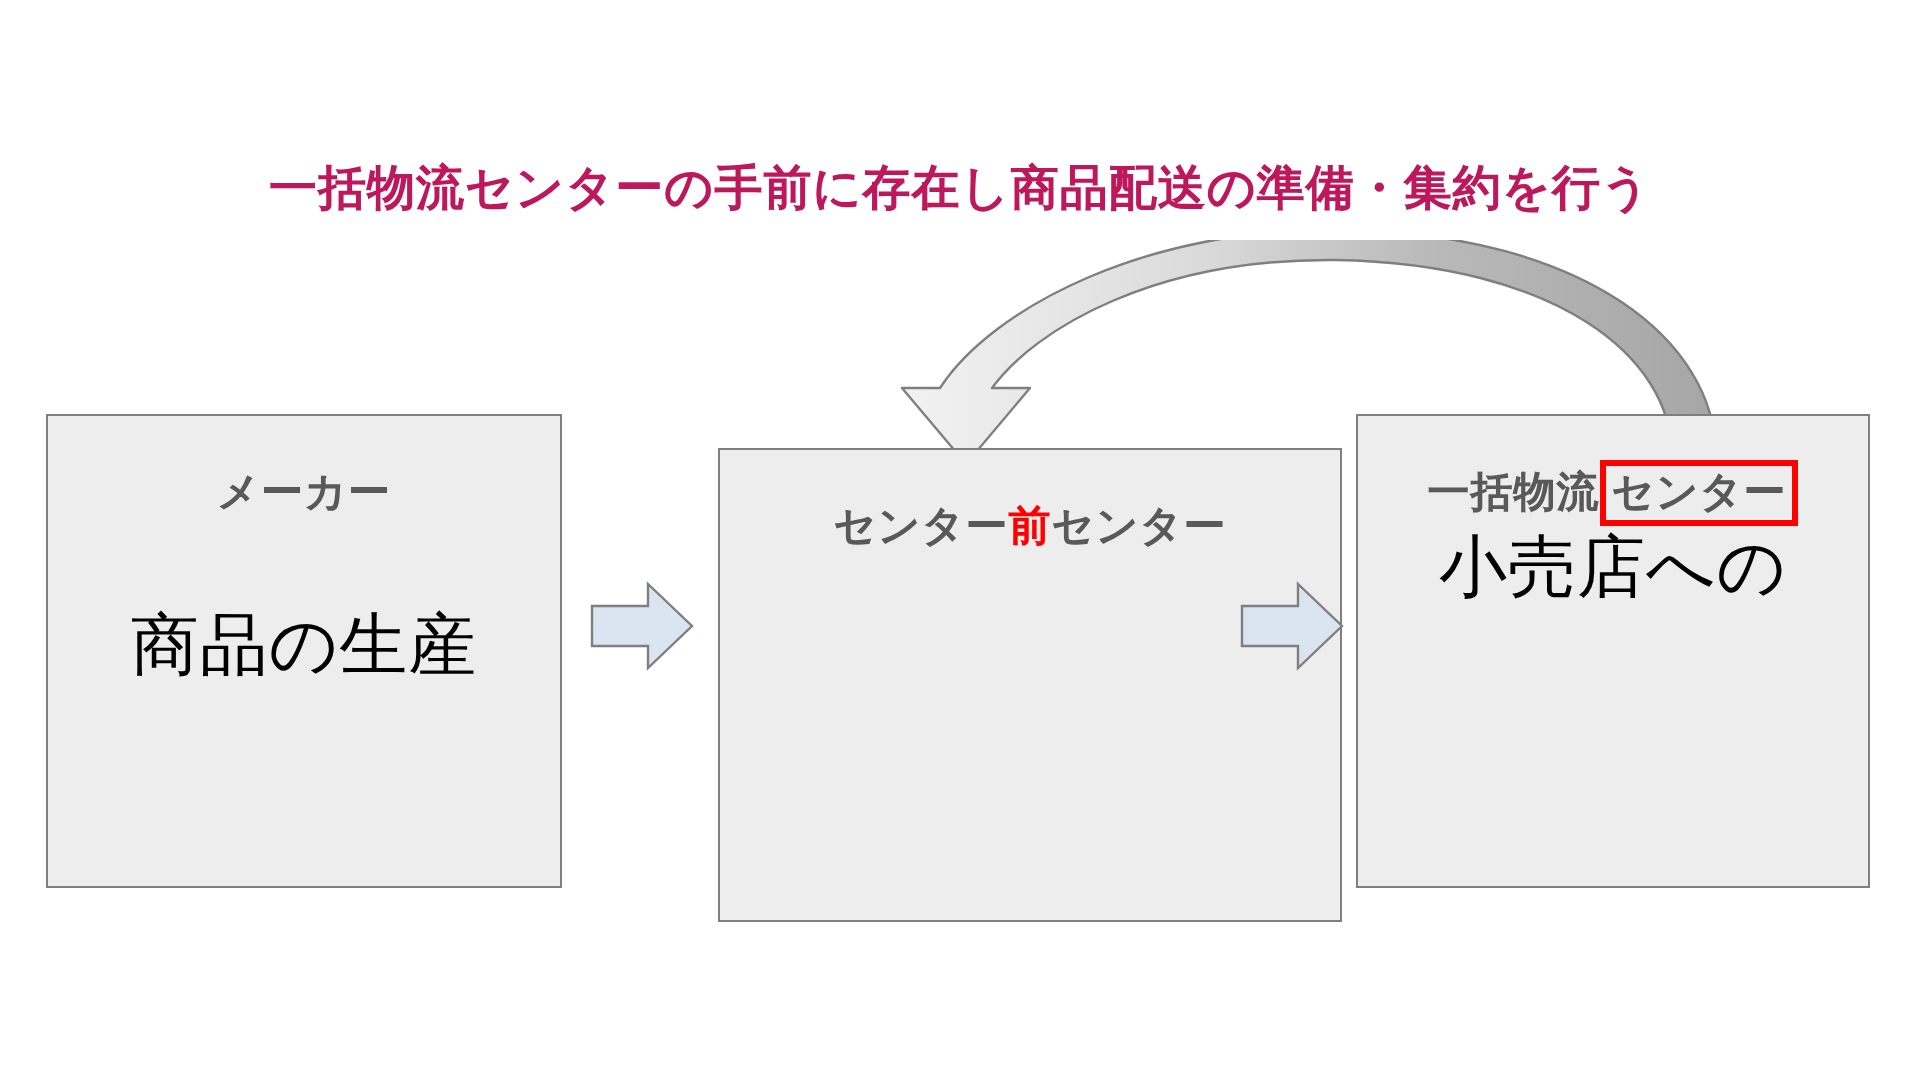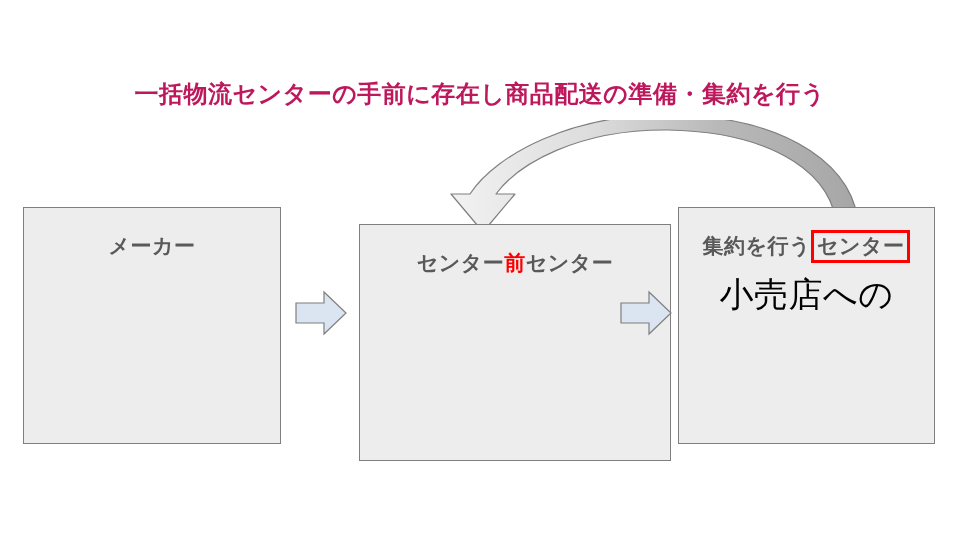--- a/index.html
+++ b/index.html
@@ -75,21 +75,21 @@
     left: 0;
     width: 100%;
     text-align: center;
     font-size: 34px;
     color: #000000;
     line-height: 44px;
     letter-spacing: 0.5px;
   }
   #box-1 .box-body { top: 93px; }
   #box-2 .box-body { top: 70px; }
-  #box-3 .box-body { top: 64px; }
+  #box-3 .box-body { top: 54px; }
 
   
   .mini-arrow {
     position: absolute;
     top: 290px;
     width: 52px;
     height: 46px;
   }
   #mini-arrow-1 { left: 295px; }
   #mini-arrow-2 { left: 620px; }
@@ -131,40 +131,43 @@
         L 30,74
         C 56,34 134,-7 232,-5
         C 352,-3 418,50 418,108
         Z" fill="url(#curveGrad)" stroke="#7f7f7f" stroke-width="1.2" stroke-linejoin="round"></path>
   </svg>
 
   <div class="pbox" id="box-1">
     <div class="box-label">
       <span>メーカー</span>
     </div>
+    <div class="box-body">
+      <div>商品の生産</div>
+    </div>
   </div>
 
   <svg class="mini-arrow" id="mini-arrow-1" viewBox="0 0 52 46" width="52" height="46">
     <polygon points="1,13 29,13 29,2 51,23 29,44 29,33 1,33" fill="#dbe5f1" stroke="#7f7f7f" stroke-width="1.2" stroke-linejoin="miter"></polygon>
   </svg>
 
   <div class="pbox" id="box-2">
     <div class="box-label">
       <span>センター</span><span class="accent-red">前</span><span>センター</span>
     </div>
     <div class="box-body">
     </div>
   </div>
 
   <svg class="mini-arrow" id="mini-arrow-2" viewBox="0 0 52 46" width="52" height="46">
     <polygon points="1,13 29,13 29,2 51,23 29,44 29,33 1,33" fill="#dbe5f1" stroke="#7f7f7f" stroke-width="1.2" stroke-linejoin="miter"></polygon>
   </svg>
 
   <div class="pbox" id="box-3">
     <div class="box-label">
-      <span>集約を行う</span><span class="boxed-red">センター</span>
+      <span>一括物流</span><span class="boxed-red">センター</span>
     </div>
     <div class="box-body">
       <div>小売店への</div>
     </div>
   </div>
 
 </div>
 
 </body></html>

